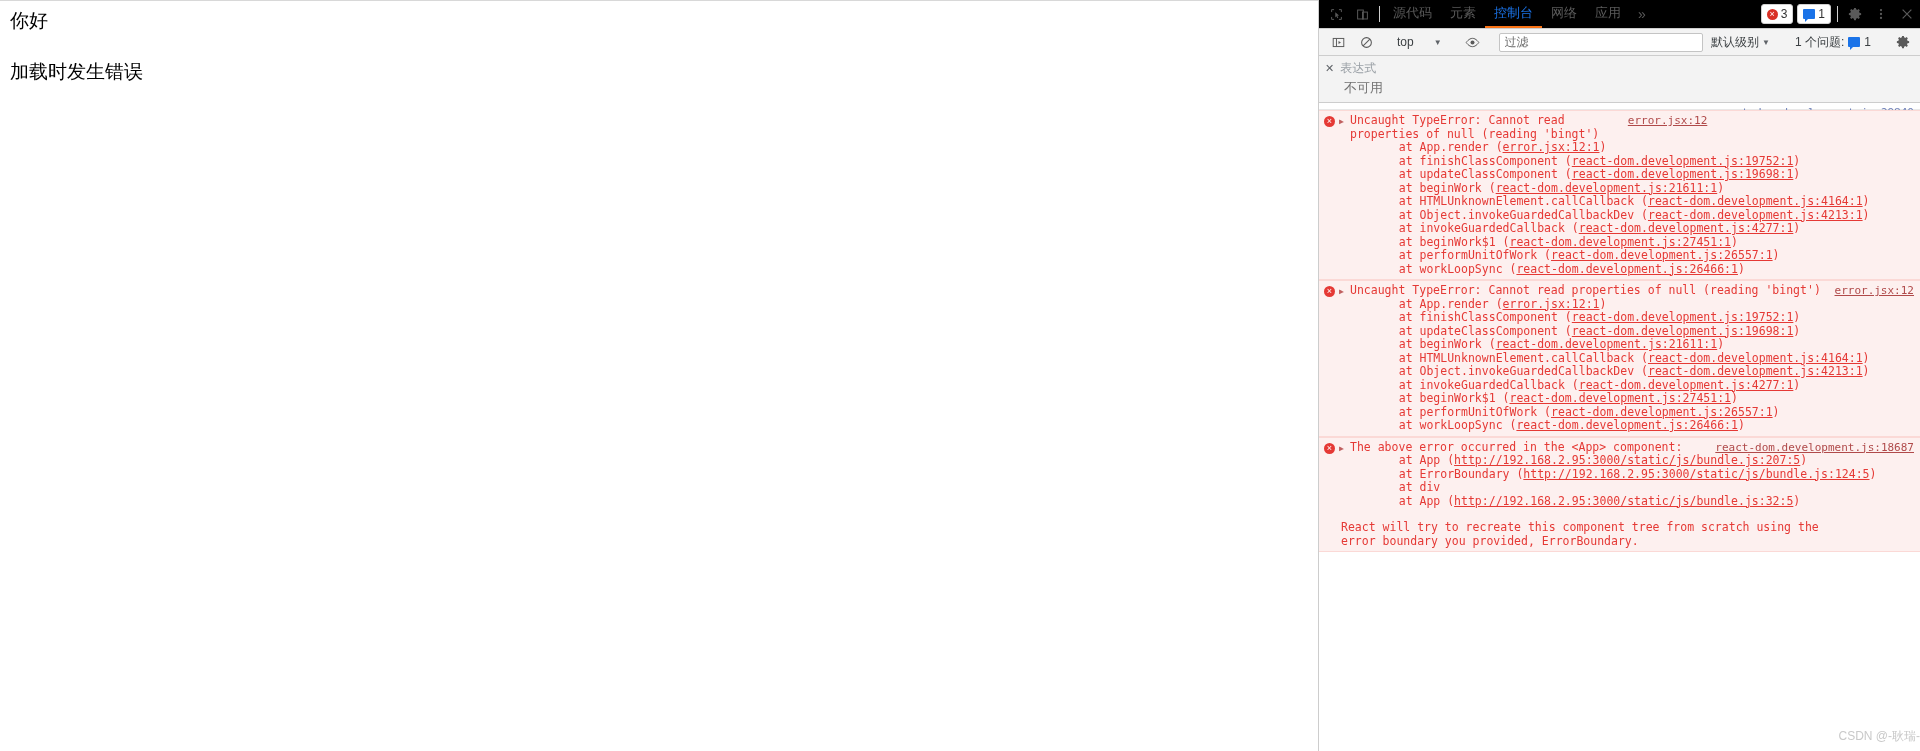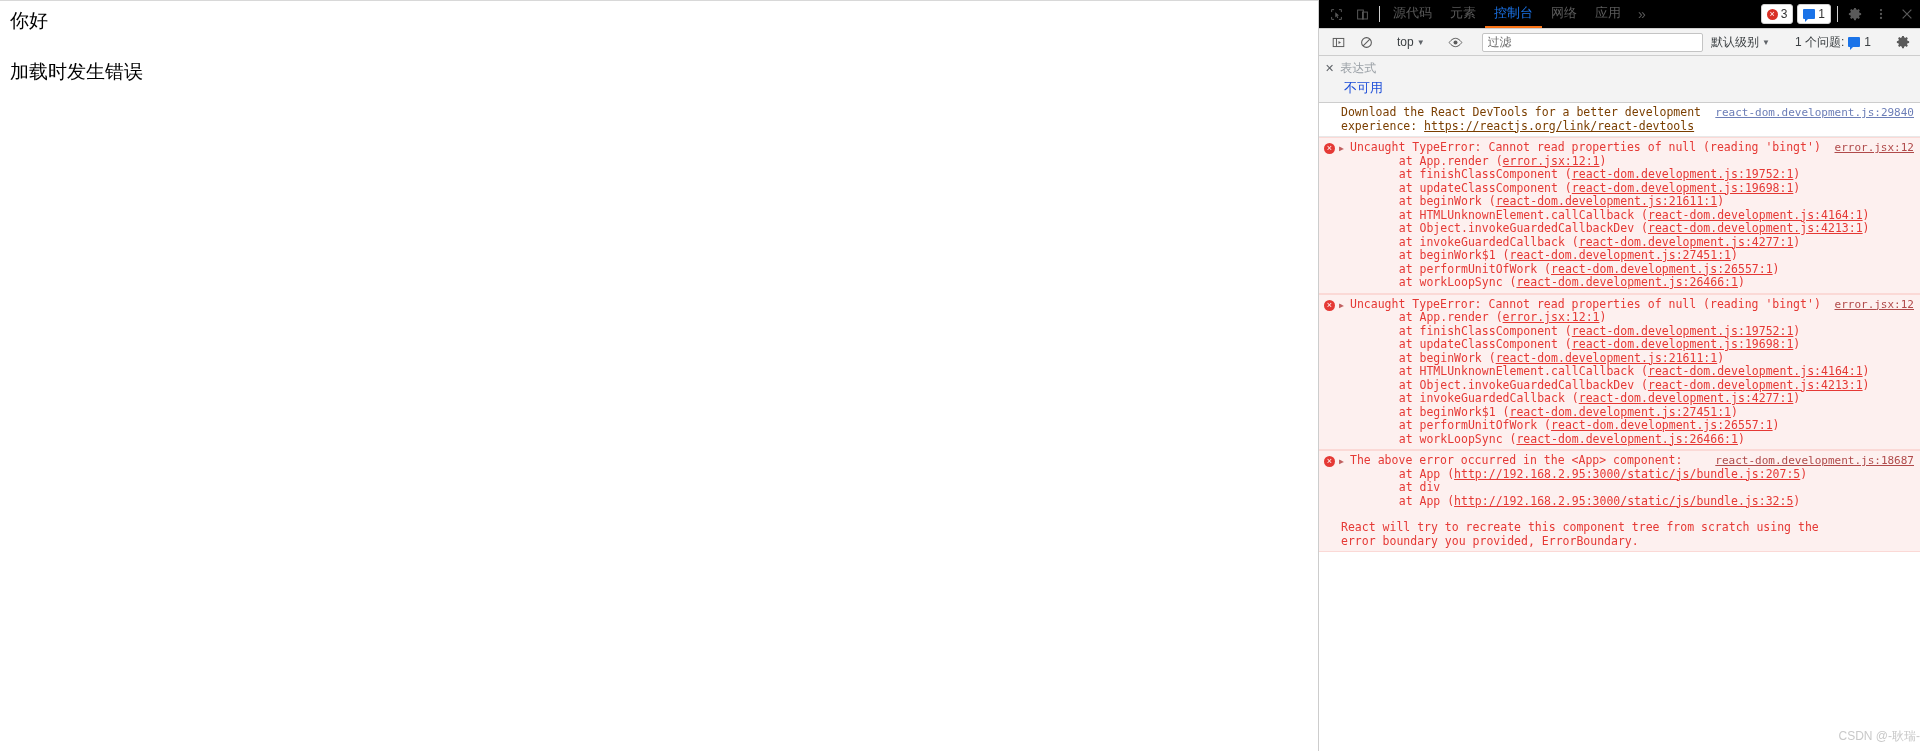--- a/index.html
+++ b/index.html
@@ -136,21 +136,21 @@
     border-bottom: 1px solid #cdcdcd;
     display: flex;
     align-items: center;
     padding: 0 4px 0 6px;
     box-sizing: border-box;
     gap: 2px;
   }
   .ctx-select {
     display: flex;
     align-items: center;
-    gap: 3px;
+    gap: 20px;
     font-size: 12px;
     color: #3c4043;
     padding: 0 5px;
     cursor: pointer;
     white-space: nowrap;
   }
   .caret { font-size: 8px; color: #5f6368; }
   .filter-input {
     flex: 1 1 auto;
     height: 19px;
@@ -182,21 +182,21 @@
     border-bottom: 1px solid #cdcdcd;
     padding: 4px 6px 5px 6px;
     box-sizing: border-box;
   }
   .le-row1 {
     display: flex; align-items: center; gap: 6px;
     font-size: 12px; color: #9aa0a6;
   }
   .le-close { cursor: pointer; color: #5f6368; font-size: 11px; line-height: 1; }
   .le-row2 {
-    font-size: 13px; color: #1d4ed8; padding-left: 19px; margin-top: 2px;
+    font-size: 13px; color: #737373; padding-left: 19px; margin-top: 2px;
   }
 
   
   .console-body {
     flex: 1 1 auto;
     overflow: hidden;
     background: #ffffff;
     font-family: "DejaVu Sans Mono", monospace;
     font-size: 11.5px;
     line-height: 13.5px;
@@ -381,21 +381,20 @@
       <div class="le-row1">
         <span class="le-close">✕</span>
         <span>表达式</span>
       </div>
       <div class="le-row2">不可用</div>
     </div>
 
     <div class="console-body" id="console-body">
         <div class="msg info">
           <a class="msg-src">react-dom.development.js:29840</a>
-          <div class="headline"><span>Download the React DevTools for a better development experience: </span><span class="lnk">https://reactjs.org/link/react-devtools</span></div>
         </div>
         <div class="msg error">
           <span class="err-icon">×</span>
           <span class="disclose">▶</span>
           <a class="msg-src">error.jsx:12</a>
           <div class="headline"><span>Uncaught TypeError: Cannot read properties of null (reading 'bingt')</span></div>
           <div class="stack">
             <div><span>    at App.render (</span><span class="lnk">error.jsx:12:1</span><span>)</span></div>
             <div><span>    at finishClassComponent (</span><span class="lnk">react-dom.development.js:19752:1</span><span>)</span></div>
             <div><span>    at updateClassComponent (</span><span class="lnk">react-dom.development.js:19698:1</span><span>)</span></div>
@@ -426,20 +425,21 @@
             <div><span>    at workLoopSync (</span><span class="lnk">react-dom.development.js:26466:1</span><span>)</span></div>
           </div>
         </div>
         <div class="msg error">
           <span class="err-icon">×</span>
           <span class="disclose">▶</span>
           <a class="msg-src">react-dom.development.js:18687</a>
           <div class="headline"><span>The above error occurred in the &lt;App&gt; component:</span></div>
           <div class="stack">
             <div><span>    at App (</span><span class="lnk">http://192.168.2.95:3000/static/js/bundle.js:207:5</span><span>)</span></div>
+            <div><span>    at ErrorBoundary (</span><span class="lnk">http://192.168.2.95:3000/static/js/bundle.js:124:5</span><span>)</span></div>
             <div><span>    at div</span></div>
             <div><span>    at App (</span><span class="lnk">http://192.168.2.95:3000/static/js/bundle.js:32:5</span><span>)</span></div>
           </div>
           <div class="tail">React will try to recreate this component tree from scratch using the
 error boundary you provided, ErrorBoundary.</div>
         </div>
       </div>
 
   </div>
 

